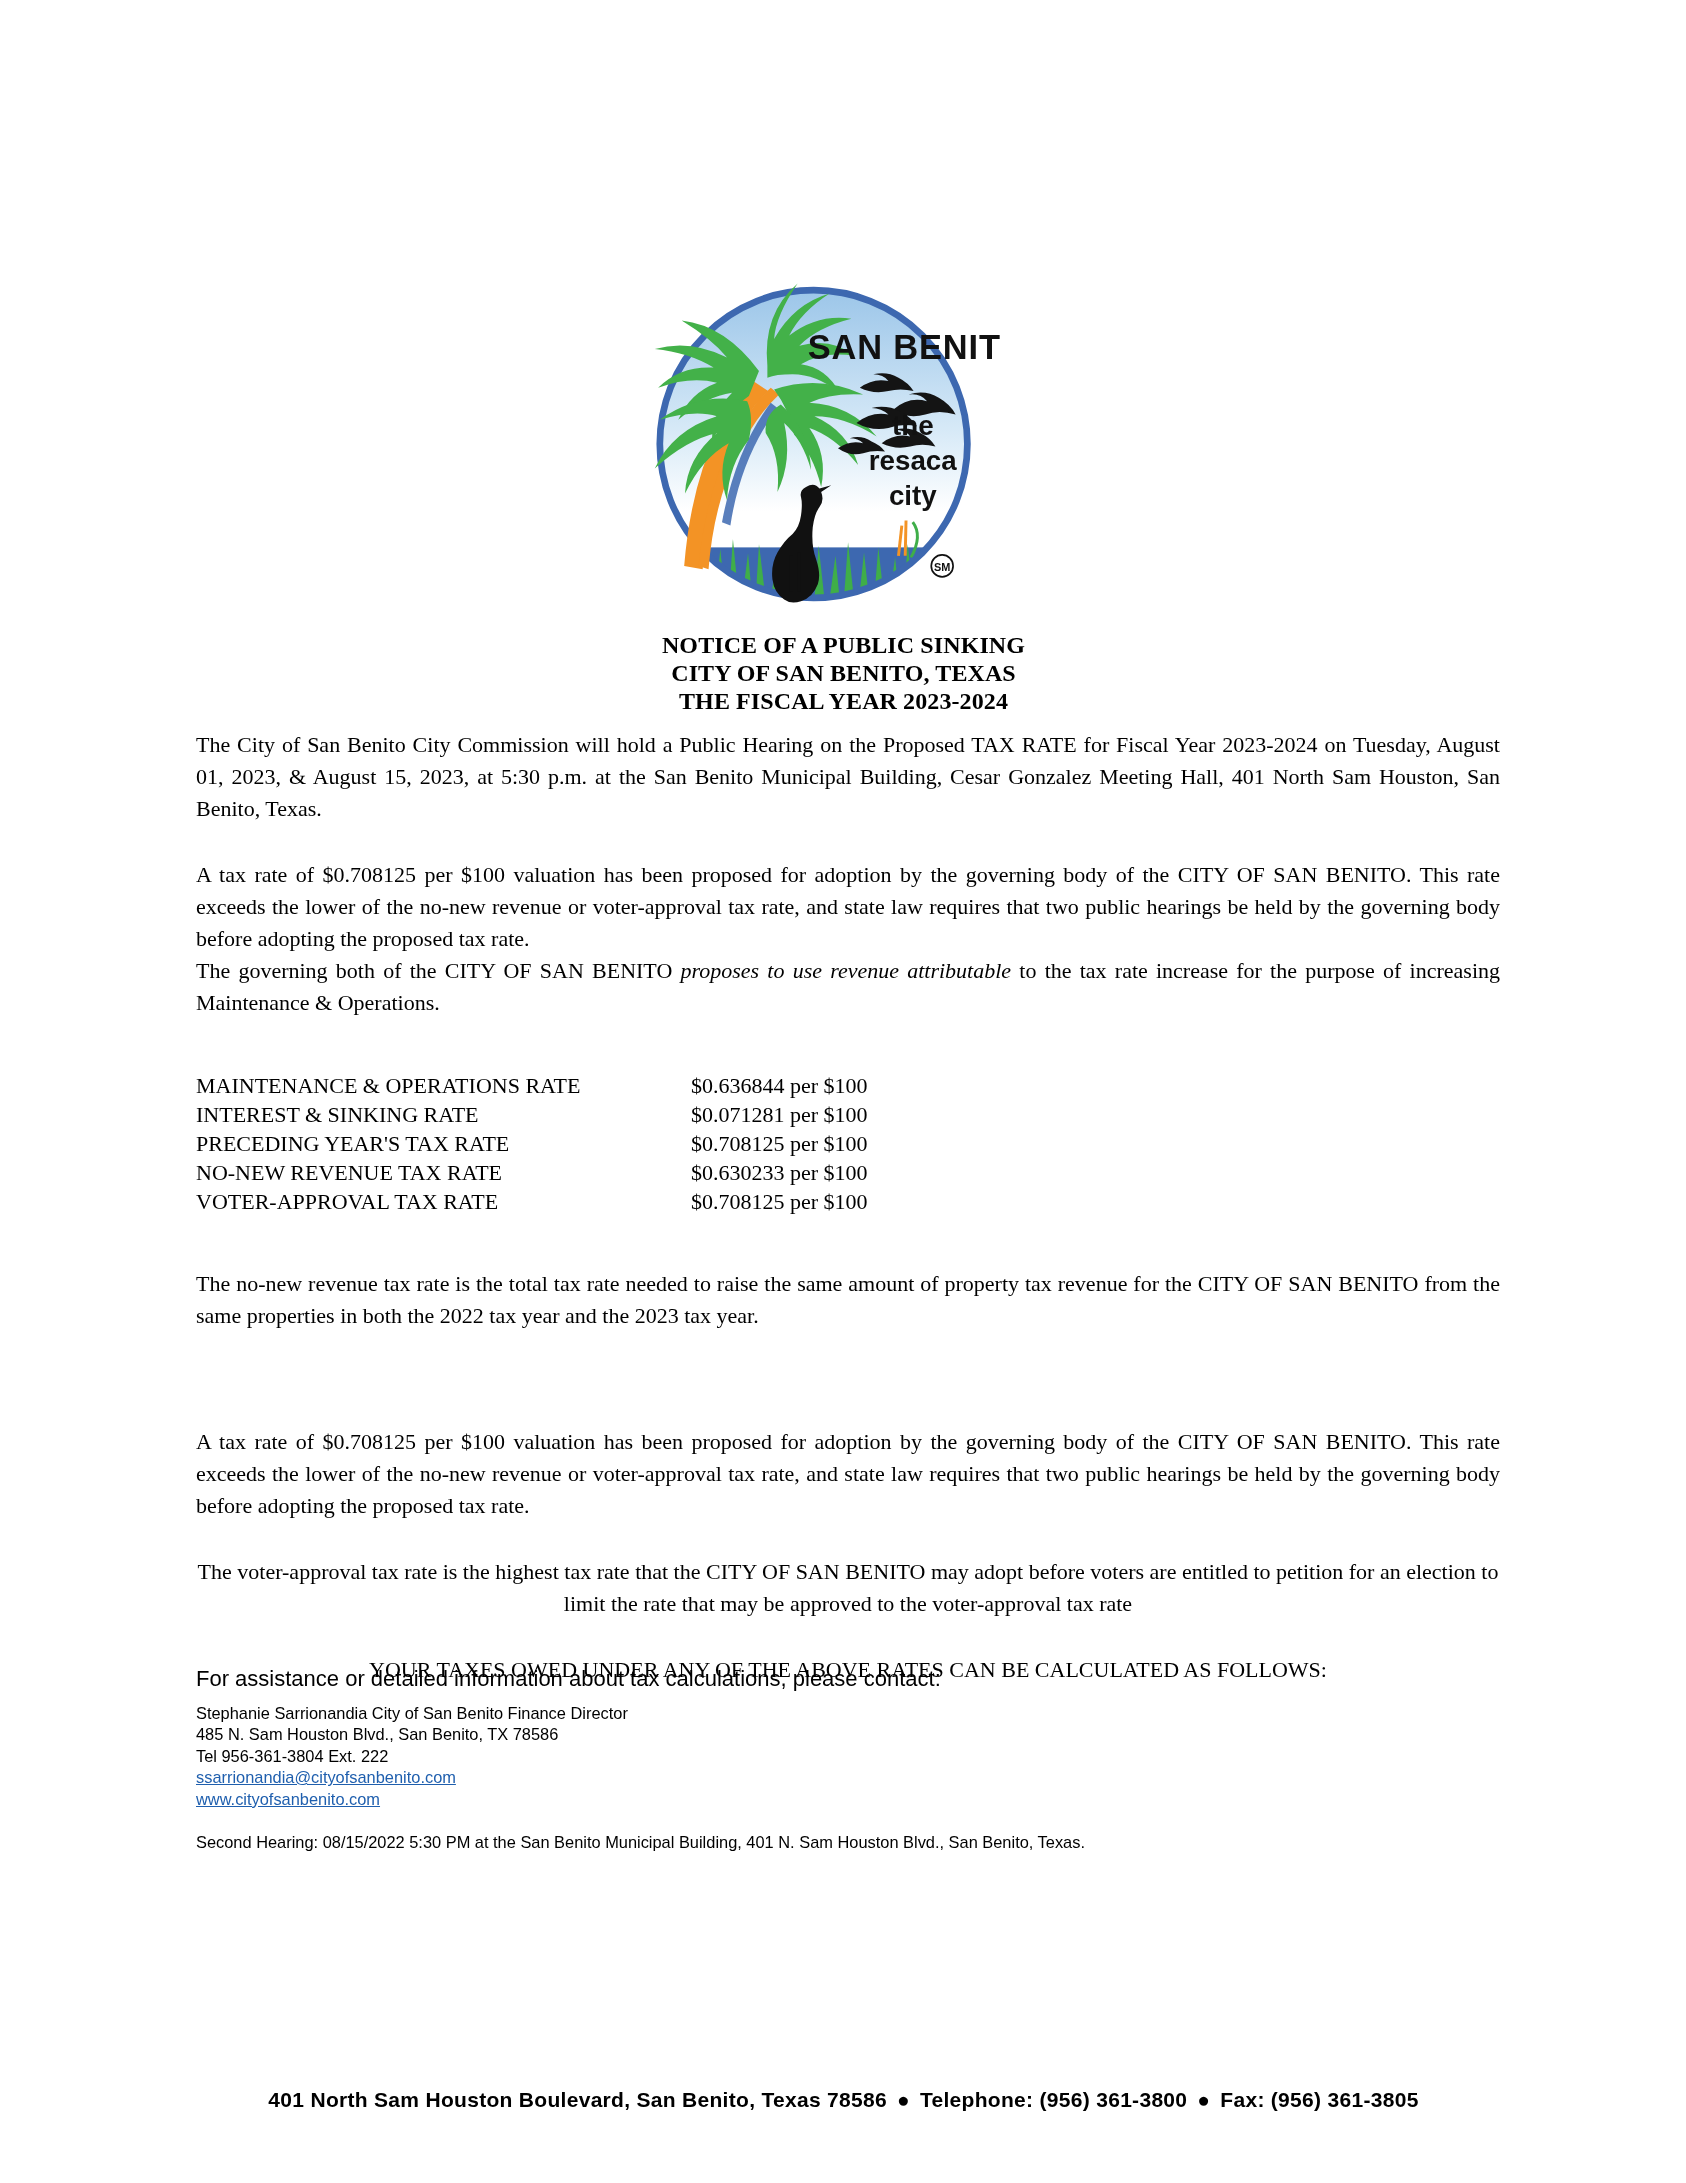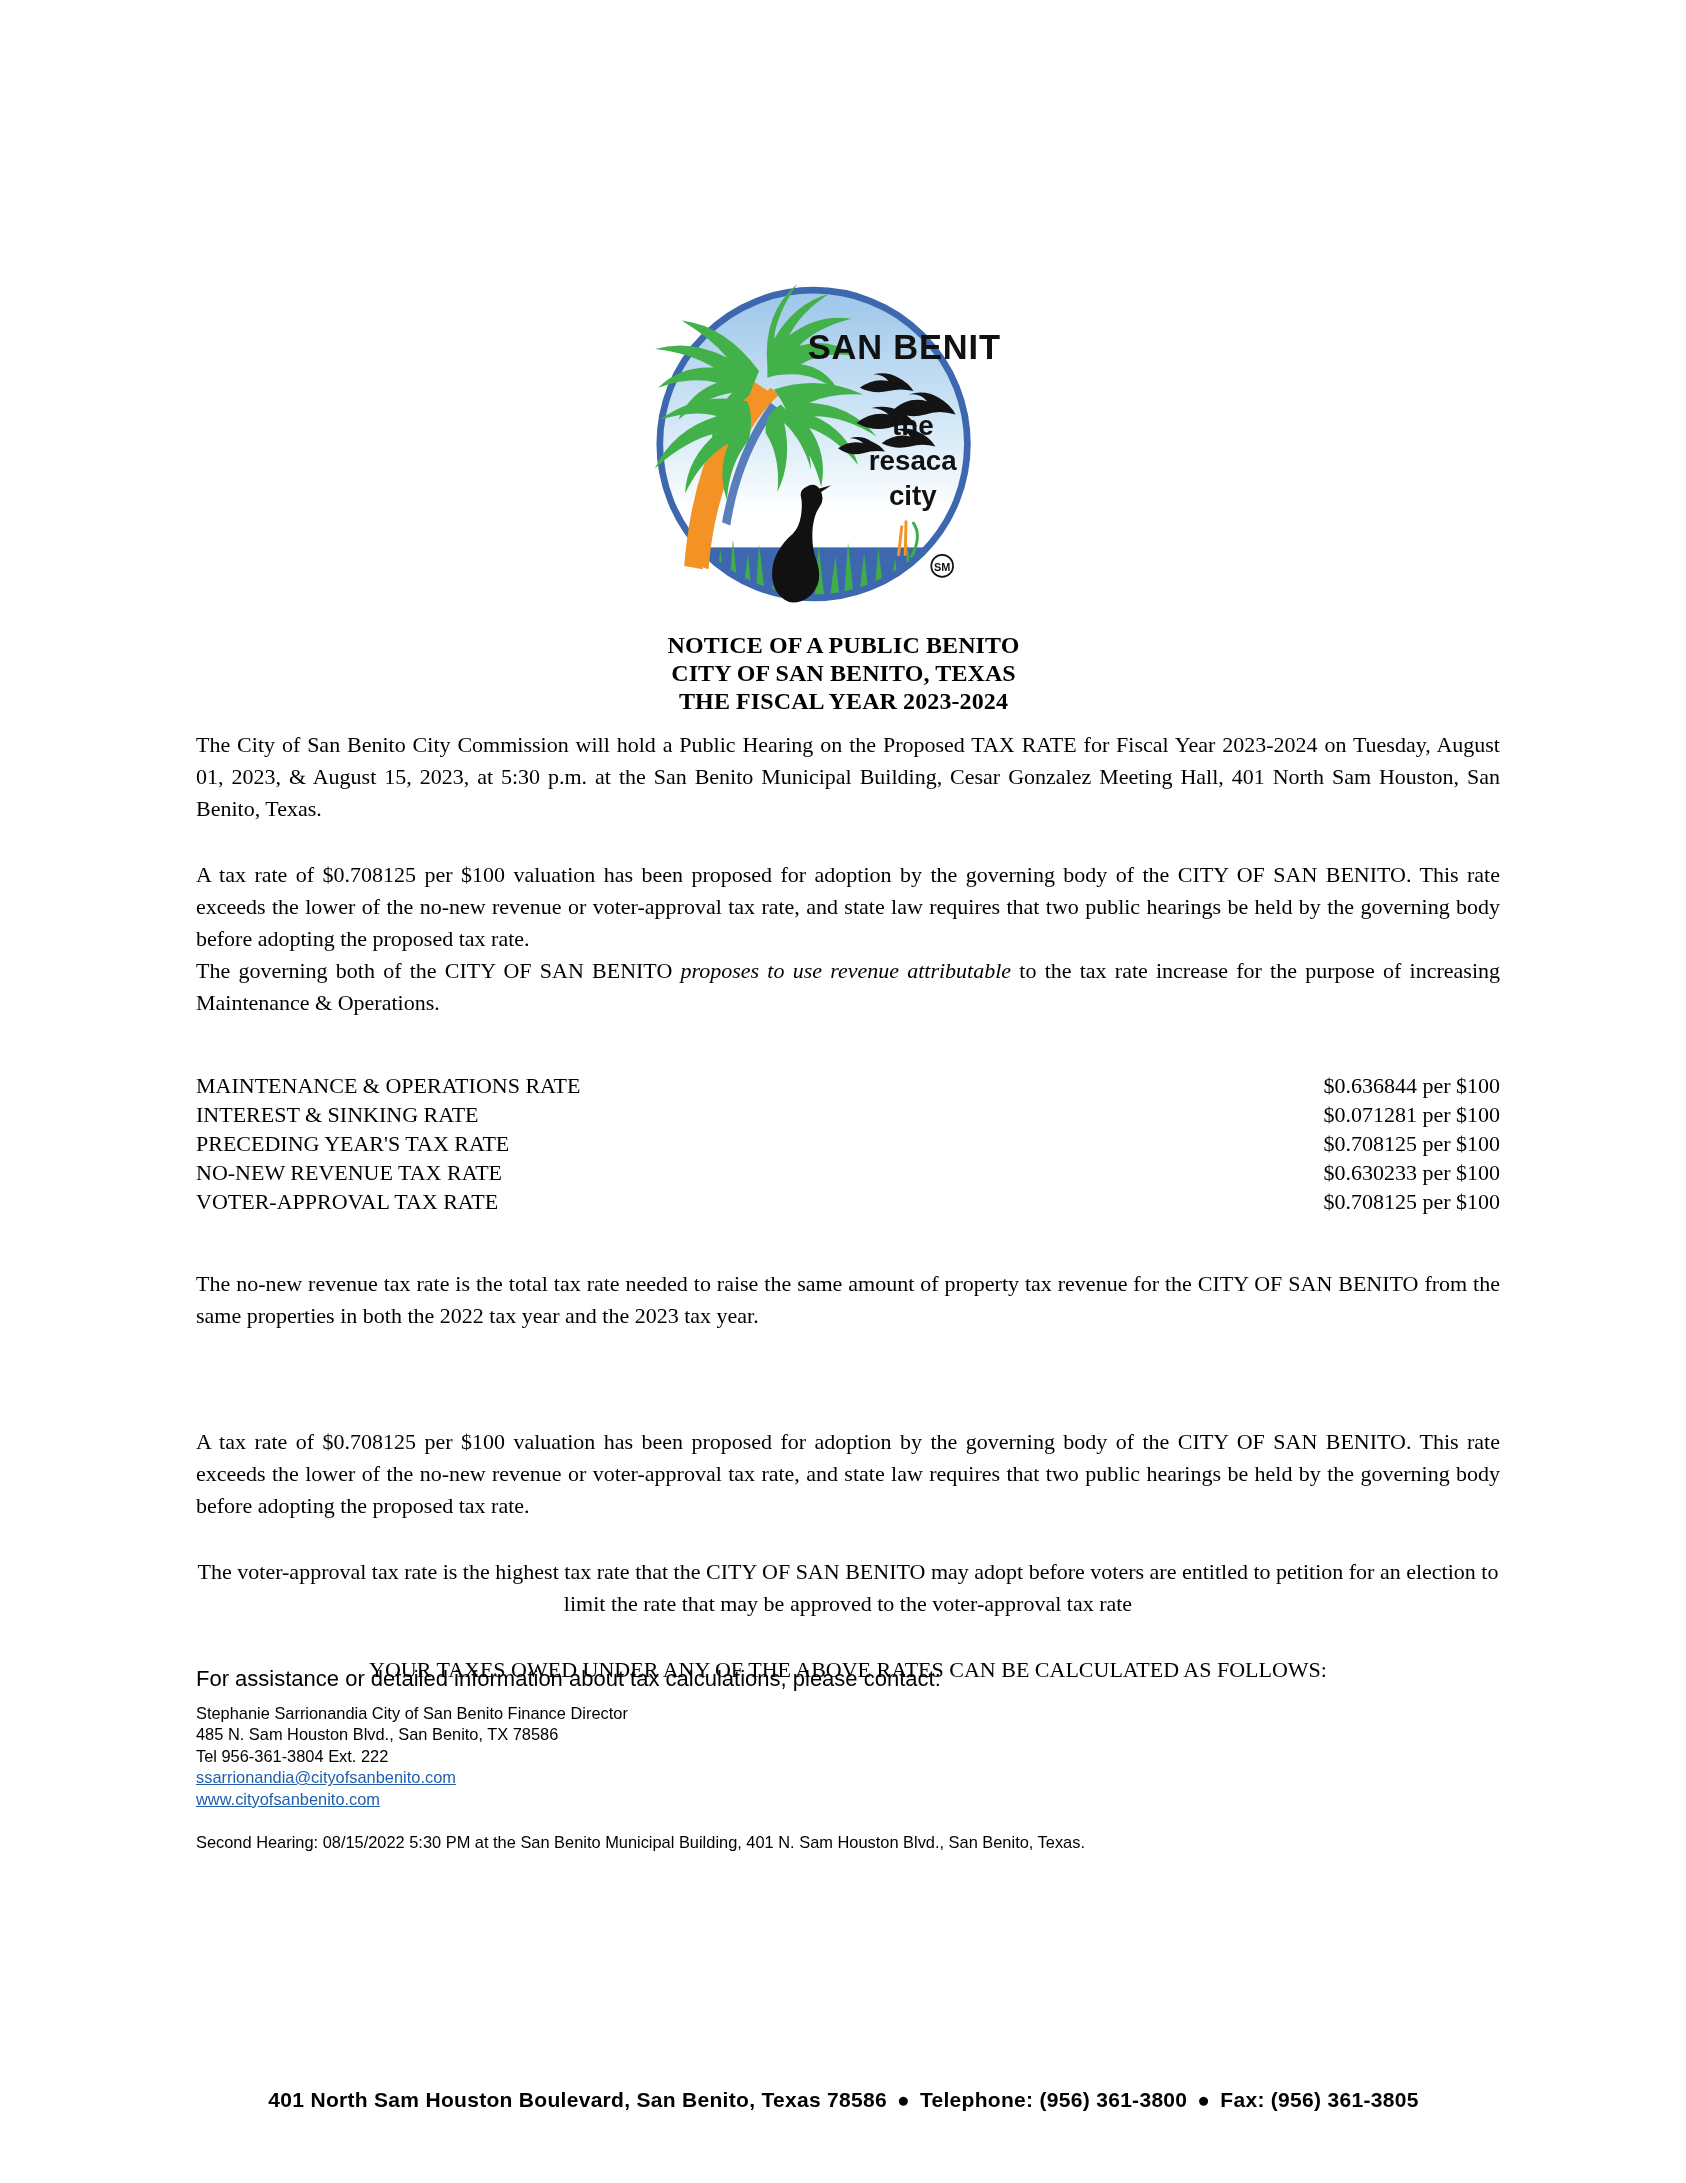--- a/index.html
+++ b/index.html
@@ -77,21 +77,21 @@
     width: 100%;
   }
   .rate-table td {
     padding: 0;
     font-size: 22px;
     line-height: 29px;
     vertical-align: top;
     white-space: nowrap;
   }
   .rate-table td.label { width: 495px; }
-  .rate-table td.value { width: auto; text-align: right; }
+  .rate-table td.value { width: auto; }
 
   
   .contact-area {
     position: absolute;
     left: 196px;
     top: 1665px;
     width: 1310px;
     font-family: "Liberation Sans", "DejaVu Sans", sans-serif;
     color: #000;
   }
@@ -226,21 +226,21 @@
       <text x="415" y="280" text-anchor="middle" font-family="Liberation Sans, DejaVu Sans, sans-serif" font-size="33" font-weight="bold" fill="#111111">city</text>
 
       <g>
         <circle cx="450" cy="352" r="13" fill="none" stroke="#111" stroke-width="2"></circle>
         <text x="450" y="358" text-anchor="middle" font-family="Liberation Sans, DejaVu Sans, sans-serif" font-size="13" font-weight="bold" fill="#111">SM</text>
       </g>
     </svg>
   </div>
 
   <div class="heading-block">
-    <div class="heading-line">NOTICE OF A PUBLIC BENITO</div>
+    <div class="heading-line">NOTICE OF A PUBLIC SINKING</div>
     <div class="heading-line">CITY OF SAN BENITO, TEXAS</div>
     <div class="heading-line">THE FISCAL YEAR 2023-2024</div>
   </div>
 
   <div class="body-area">
 
     <p class="para">The City of San Benito City Commission will hold a Public Hearing on the Proposed TAX RATE for Fiscal Year 2023-2024 on Tuesday, August 01, 2023, &amp; August 15, 2023, at 5:30 p.m. at the San Benito Municipal Building, Cesar Gonzalez Meeting Hall, 401 North Sam Houston, San Benito, Texas.</p>
 
     <div class="gap-md"></div>
 

